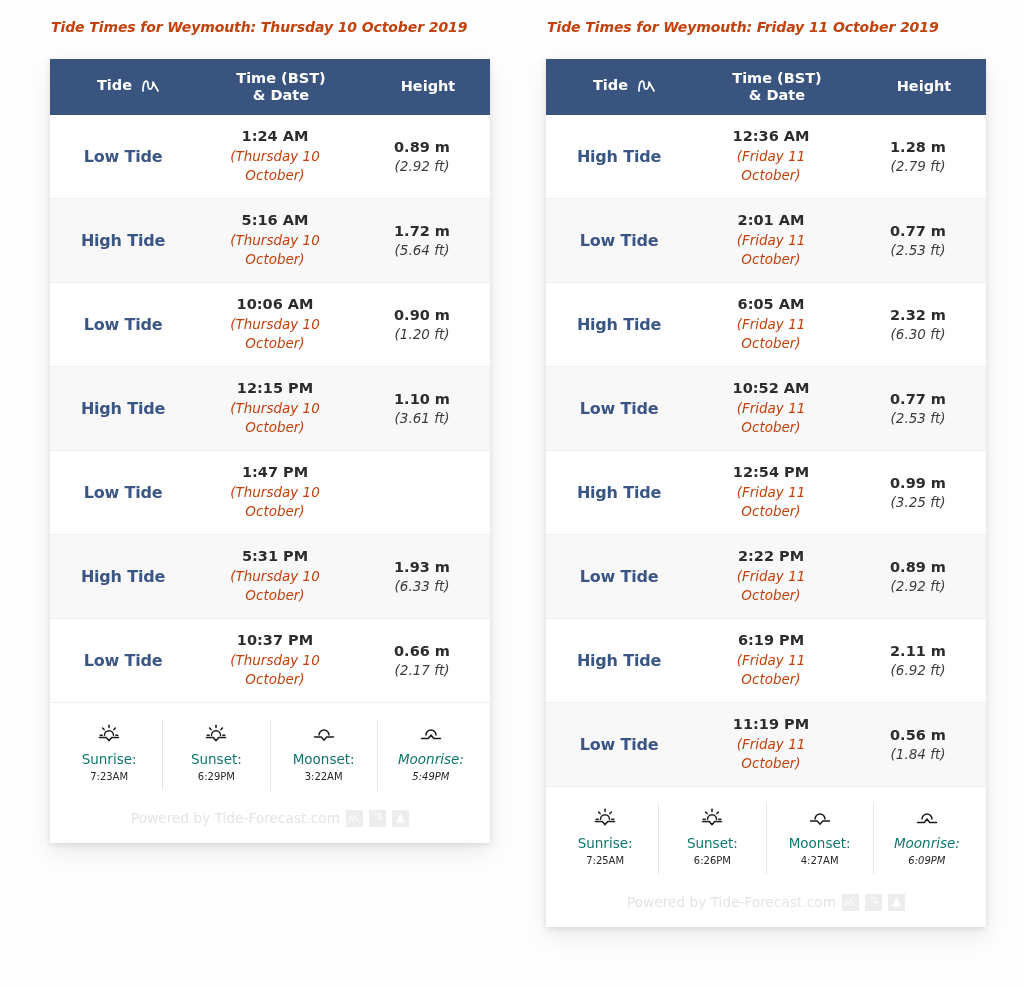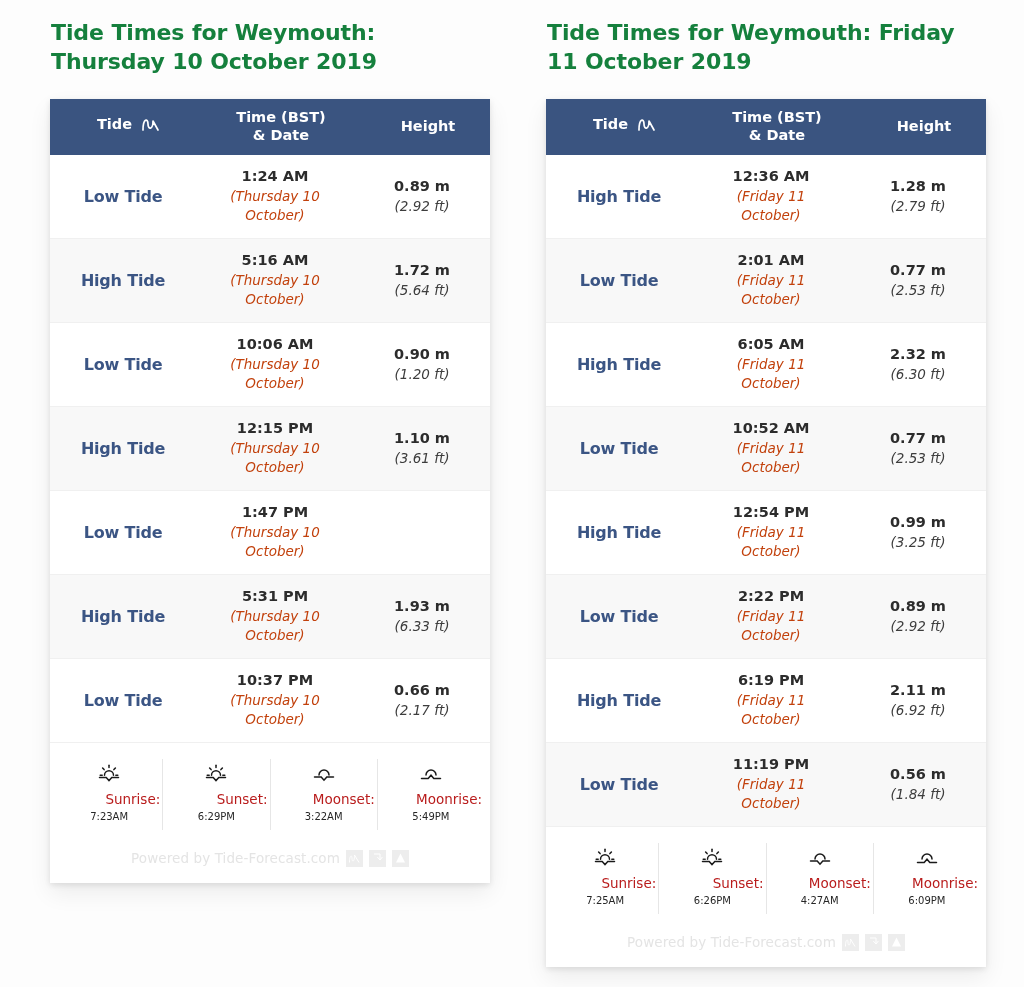--- a/index.html
+++ b/index.html
@@ -16,27 +16,28 @@
     overflow: hidden;
   }
   .col {
     position: absolute;
     width: 440px;
   }
   .col-left  { left: 50px;  top: 18px; }
   .col-right { left: 546px; top: 18px; }
 
   .card-title {
-    font-size: 22px;
+    font-size: 14px;
     font-weight: bold;
-    color: #15803d;
+    color: #c2410c;
     line-height: 1.33;
     letter-spacing: -0.1px;
     margin: 0 0 22px 0;
     padding-left: 1px;
+    font-style: italic;
   }
 
   .card {
     background: #ffffff;
     box-shadow: 0 2px 6px rgba(0,0,0,0.10), 0 10px 22px rgba(0,0,0,0.07);
   }
 
   
   .thead {
     display: flex;
@@ -112,33 +113,32 @@
     display: flex;
     background: #ffffff;
     padding: 16px 6px 10px 6px;
   }
   .astro-item {
     flex: 1;
     text-align: center;
     padding: 2px 2px 6px 2px;
     border-right: 1px solid #e6e6e6;
   }
-  .astro-item:last-child { border-right: none; }
+  .astro-item:last-child { border-right: none; font-style: italic; }
   .astro-icon {
     height: 24px;
     margin-bottom: 4px;
     display: flex;
     align-items: center;
     justify-content: center;
   }
   .astro-label {
     font-size: 13.5px;
-    color: #b91c1c;
+    color: #0f766e;
     line-height: 1.5;
-    text-align: right;
   }
   .astro-value {
     font-size: 10px;
     color: #262626;
     line-height: 1.5;
   }
 
   
   .powered {
     display: flex;

